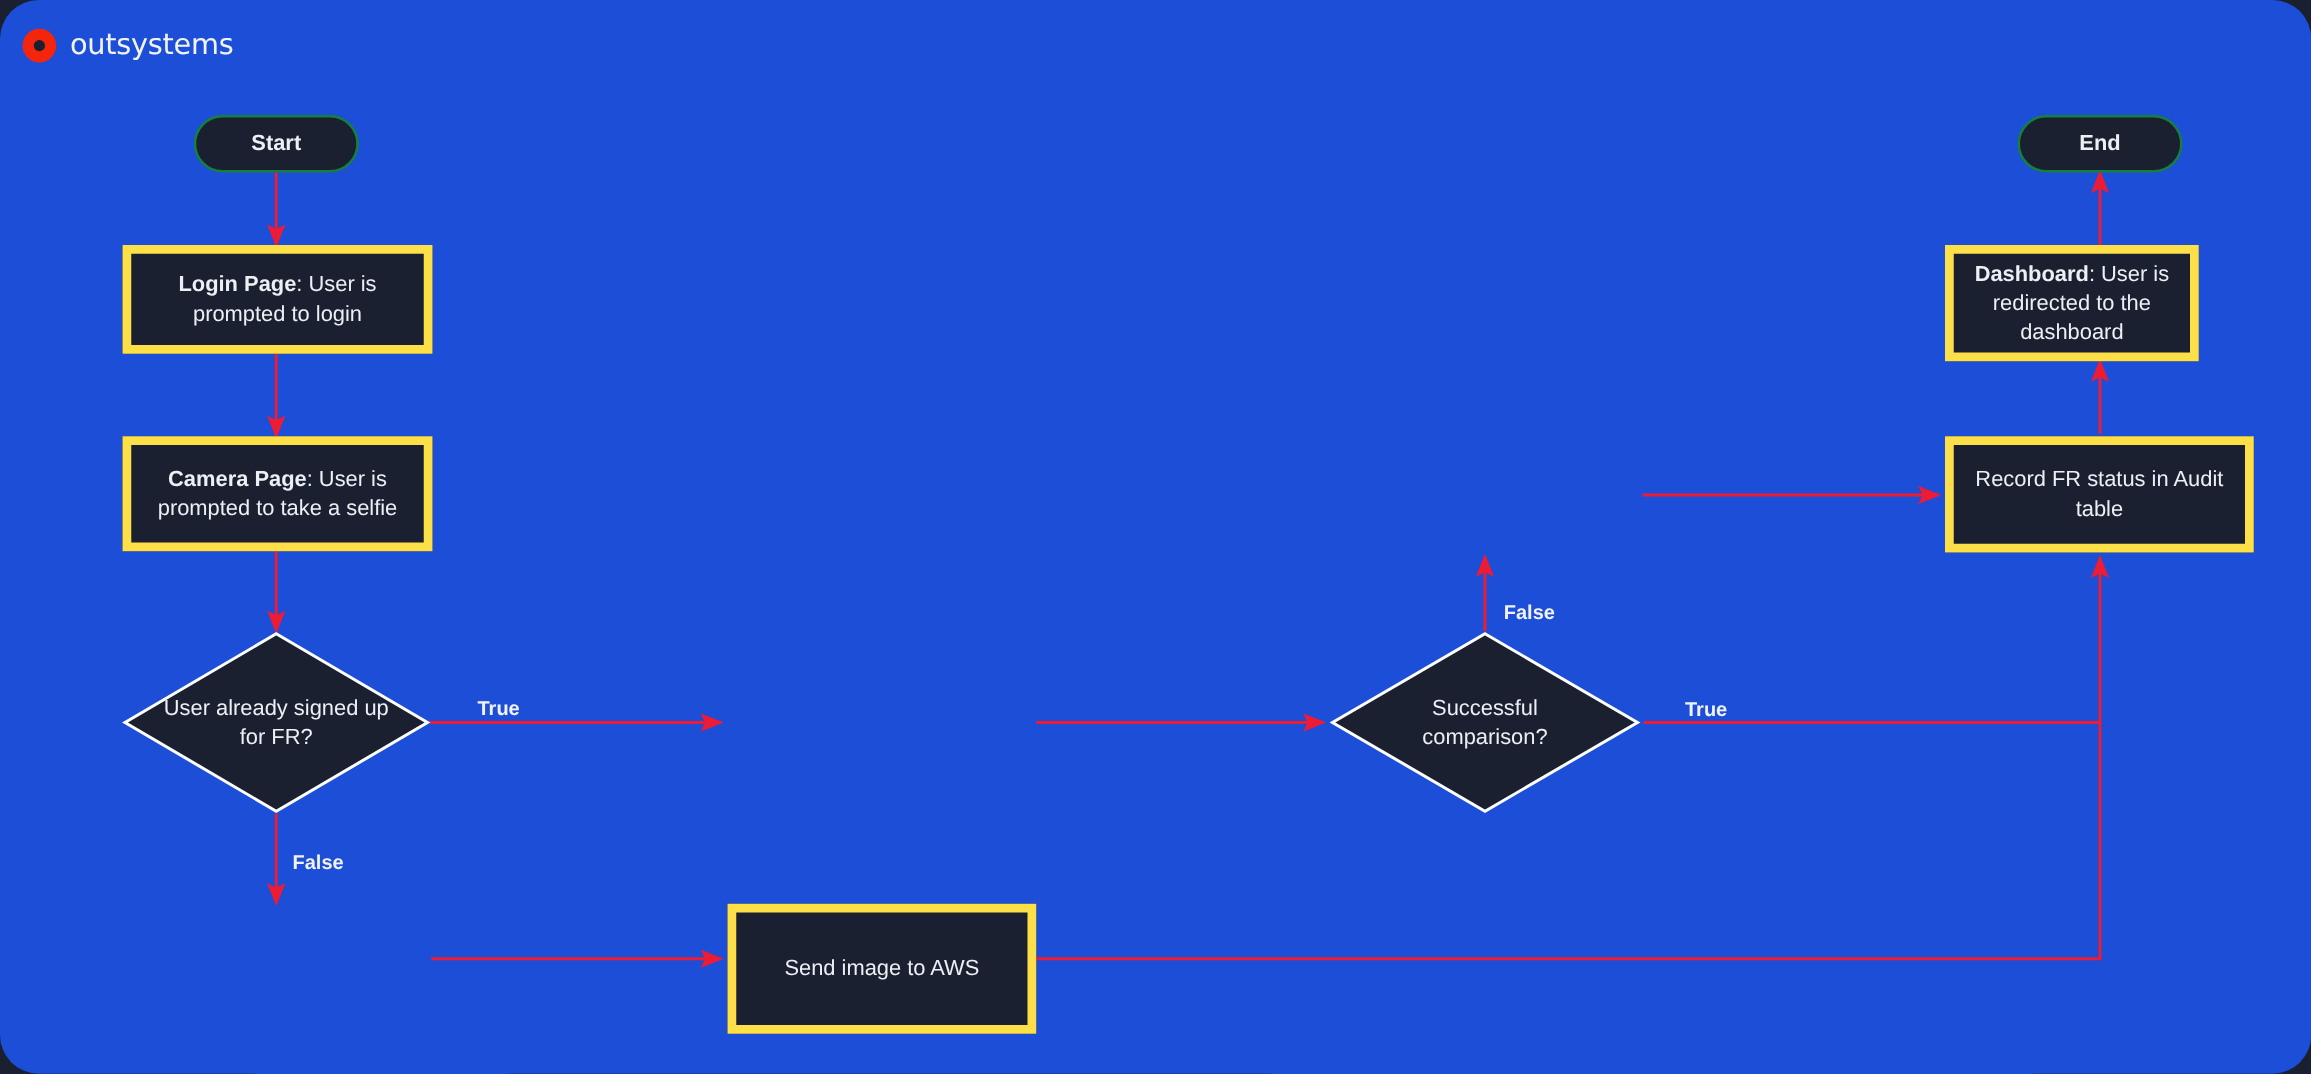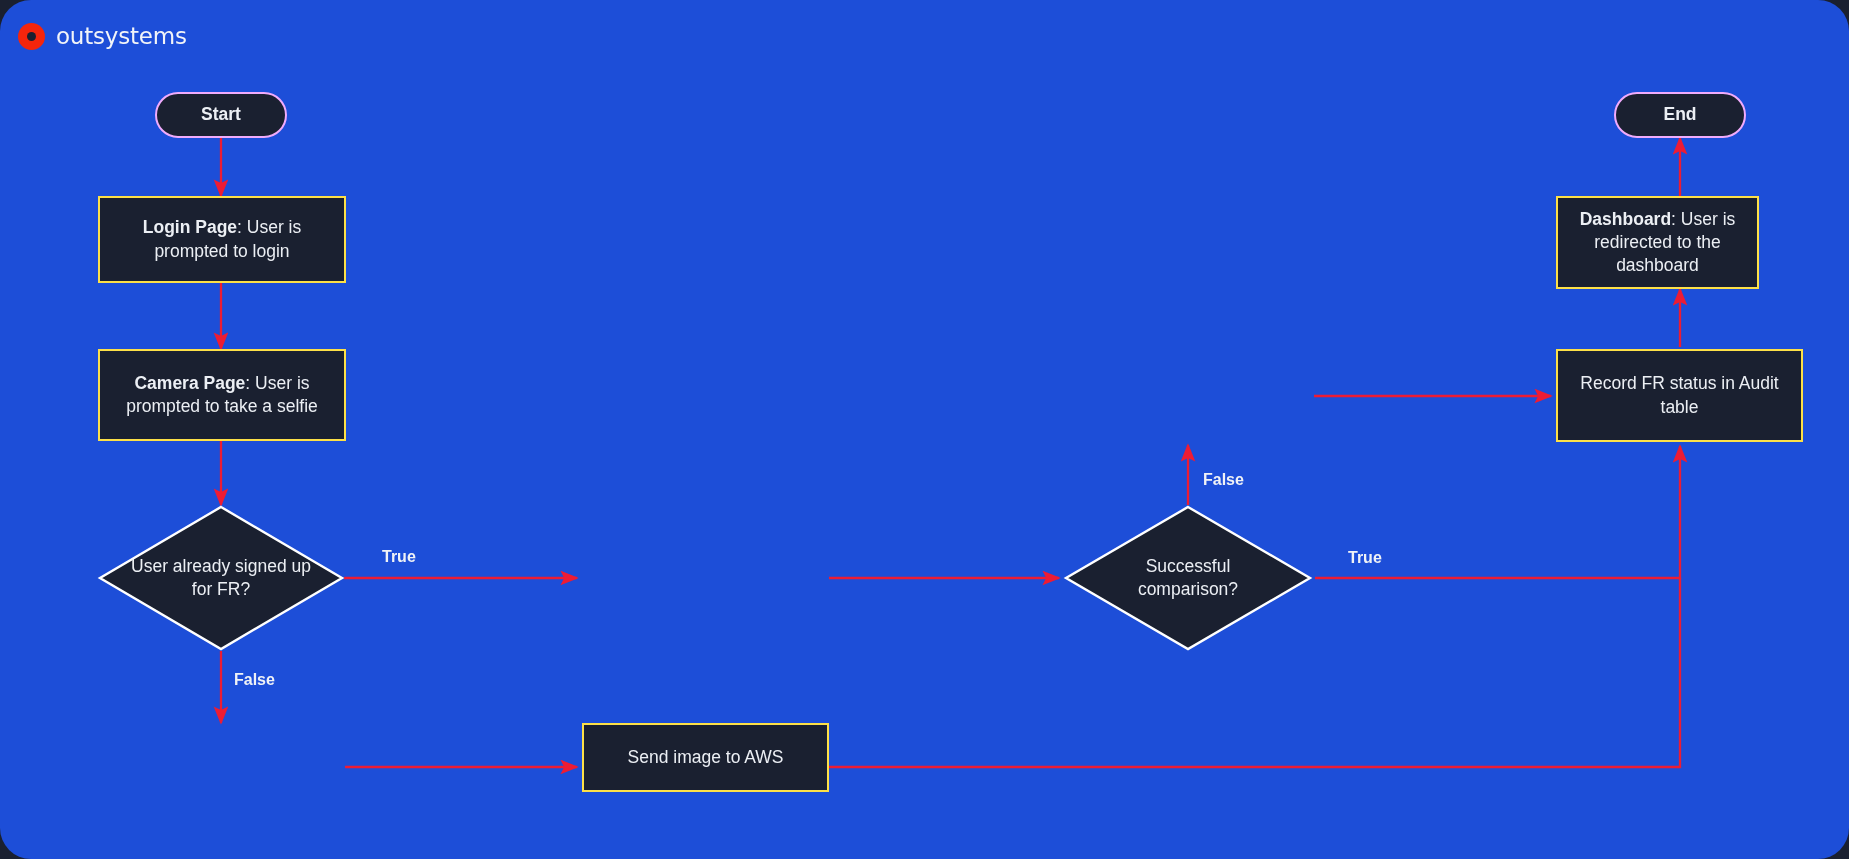--- a/index.html
+++ b/index.html
@@ -74,25 +74,25 @@
     display: flex;
     align-items: center;
     justify-content: center;
     text-align: center;
     color: #eceff4;
     font-size: 17.5px;
     line-height: 1.32;
     padding: 6px 10px;
   }
   .node.process {
-    border: 2px solid #fde047;
+    border: 7px solid #fde047;
     background: #1a2030;
   }
   .node.terminal {
-    border: 2px solid #f0abfc;
+    border: 2px solid #15803d;
     border-radius: 999px;
     background: #1a2030;
     font-weight: bold;
     font-size: 17.5px;
   }
   .node .label { display: block; }
   .node .label b { font-weight: bold; }
 
   
   .diamond {
@@ -119,20 +119,21 @@
     padding: 0 32px;
   }
 
   
   .edge-label {
     position: absolute;
     color: #f0f2f6;
     font-size: 16px;
     font-weight: bold;
     white-space: nowrap;
+    margin-top: 11px;
   }
 </style>
 </head>
 <body>
 
 <div id="canvas">
 
   <div id="brand">
     <span class="logo-mark">
       <span class="hole"></span>
@@ -194,21 +195,21 @@
 
   <div class="diamond" style="left:98px; top:505px; width:246px; height:146px;">
     <svg width="246" height="146" viewBox="0 0 246 146">
       <polygon points="123,2 244,73 123,144 2,73" fill="#1a2030" stroke="#ffffff" stroke-width="2.4"></polygon>
     </svg>
     <div class="dtext">User already signed up for FR?</div>
   </div>
 
 
 
-  <div class="node process" style="left:582px; top:723px; width:247px; height:69px;">
+  <div class="node process" style="left:582px; top:723px; width:247px; height:104px;">
     <span class="label">Send image to AWS</span>
   </div>
 
   <div class="diamond" style="left:1064px; top:505px; width:248px; height:146px;">
     <svg width="248" height="146" viewBox="0 0 248 146">
       <polygon points="124,2 246,73 124,144 2,73" fill="#1a2030" stroke="#ffffff" stroke-width="2.4"></polygon>
     </svg>
     <div class="dtext">Successful comparison?</div>
   </div>
 

